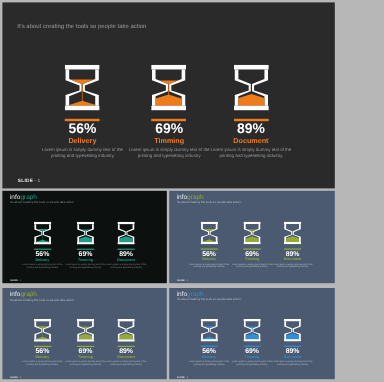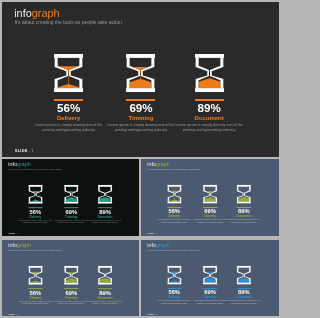--- a/index.html
+++ b/index.html
@@ -21,21 +21,20 @@
 .pct{margin-top:1.2px;font-size:11.6px;line-height:12px;font-weight:700;}
 .lbl{margin-top:0.6px;font-size:6.0px;line-height:7px;font-weight:700;}
 .body{margin-top:1.4px;width:72px;font-size:3.72px;line-height:5.0px;text-align:center;}
 </style>
 </head>
 <body>
 
 <div class="page">
 <div class="slide main" style="left:1.6px;top:1.8px;width:277px;height:155.5px;background:#2b2a2a">
       <div class="sb" style="transform:scale(1)">
-        <div class="brand"><span style="color:#ebebeb">info</span><span style="color:#ef7c1b">graph</span></div>
         <div class="tagline" style="color:#9a9a9a">It's about creating the tools so people take action</div>
         <div class="cols">
           <div class="col c1">
             <div class="hgwrap"><svg class="hg" viewBox="0 0 29 38" width="100%" height="100%" preserveAspectRatio="xMidYMid meet">
                 <defs>
                   <clipPath id="cvslide-main-0">
                     <path d="M3.65 3.30L25.35 3.30L25.35 11.76L15.00 15.90L15.00 22.10L25.35 26.24L25.35 34.70L3.65 34.70L3.65 26.24L14.00 22.10L14.00 15.90L3.65 11.76Z"></path>
                   </clipPath>
                 </defs>
                 <path d="M0.65 3.90L28.35 3.90L28.35 12.90L16.75 17.30L16.75 21.50L28.35 25.10L28.35 34.10L0.65 34.10L0.65 25.10L12.25 21.50L12.25 17.30L0.65 12.90Z" fill="#fcfcfc"></path>

